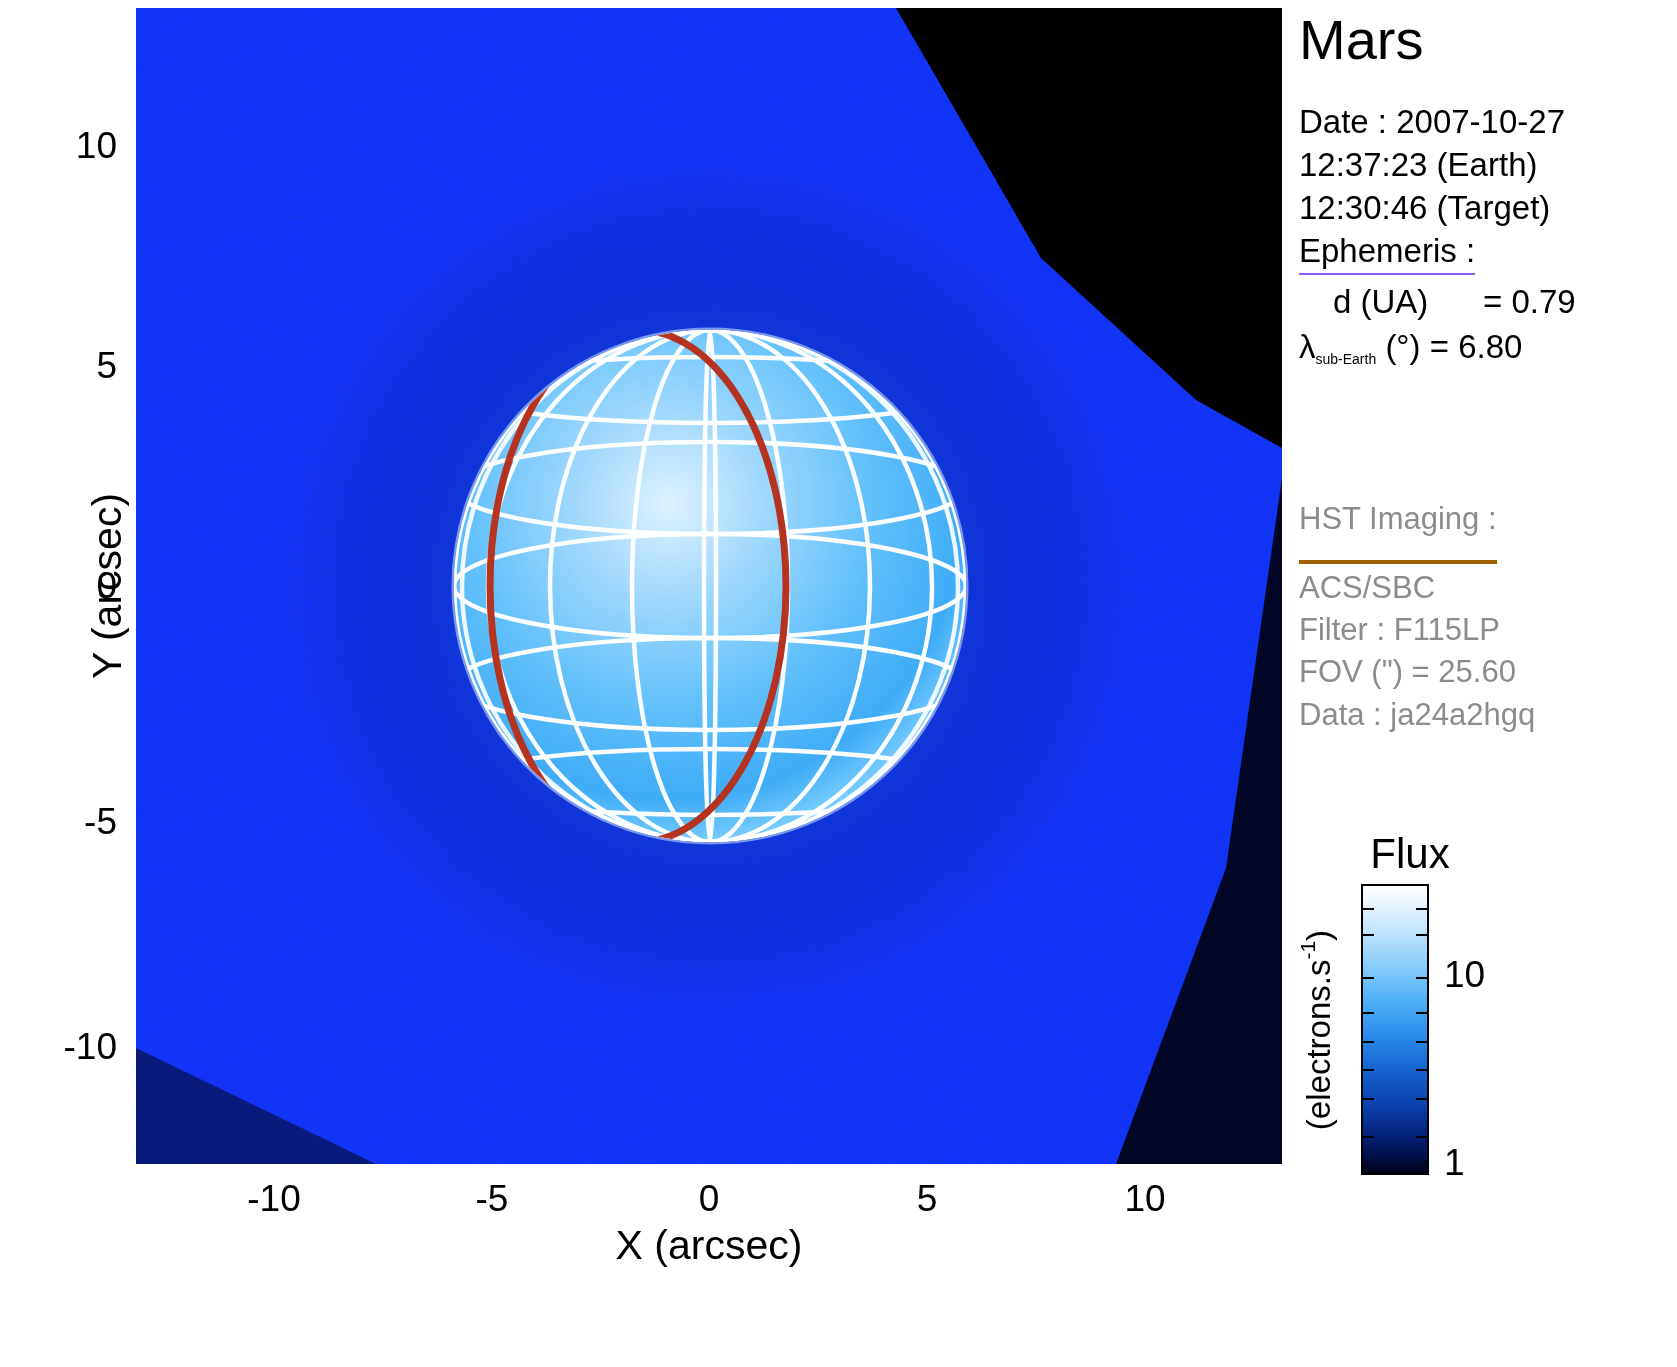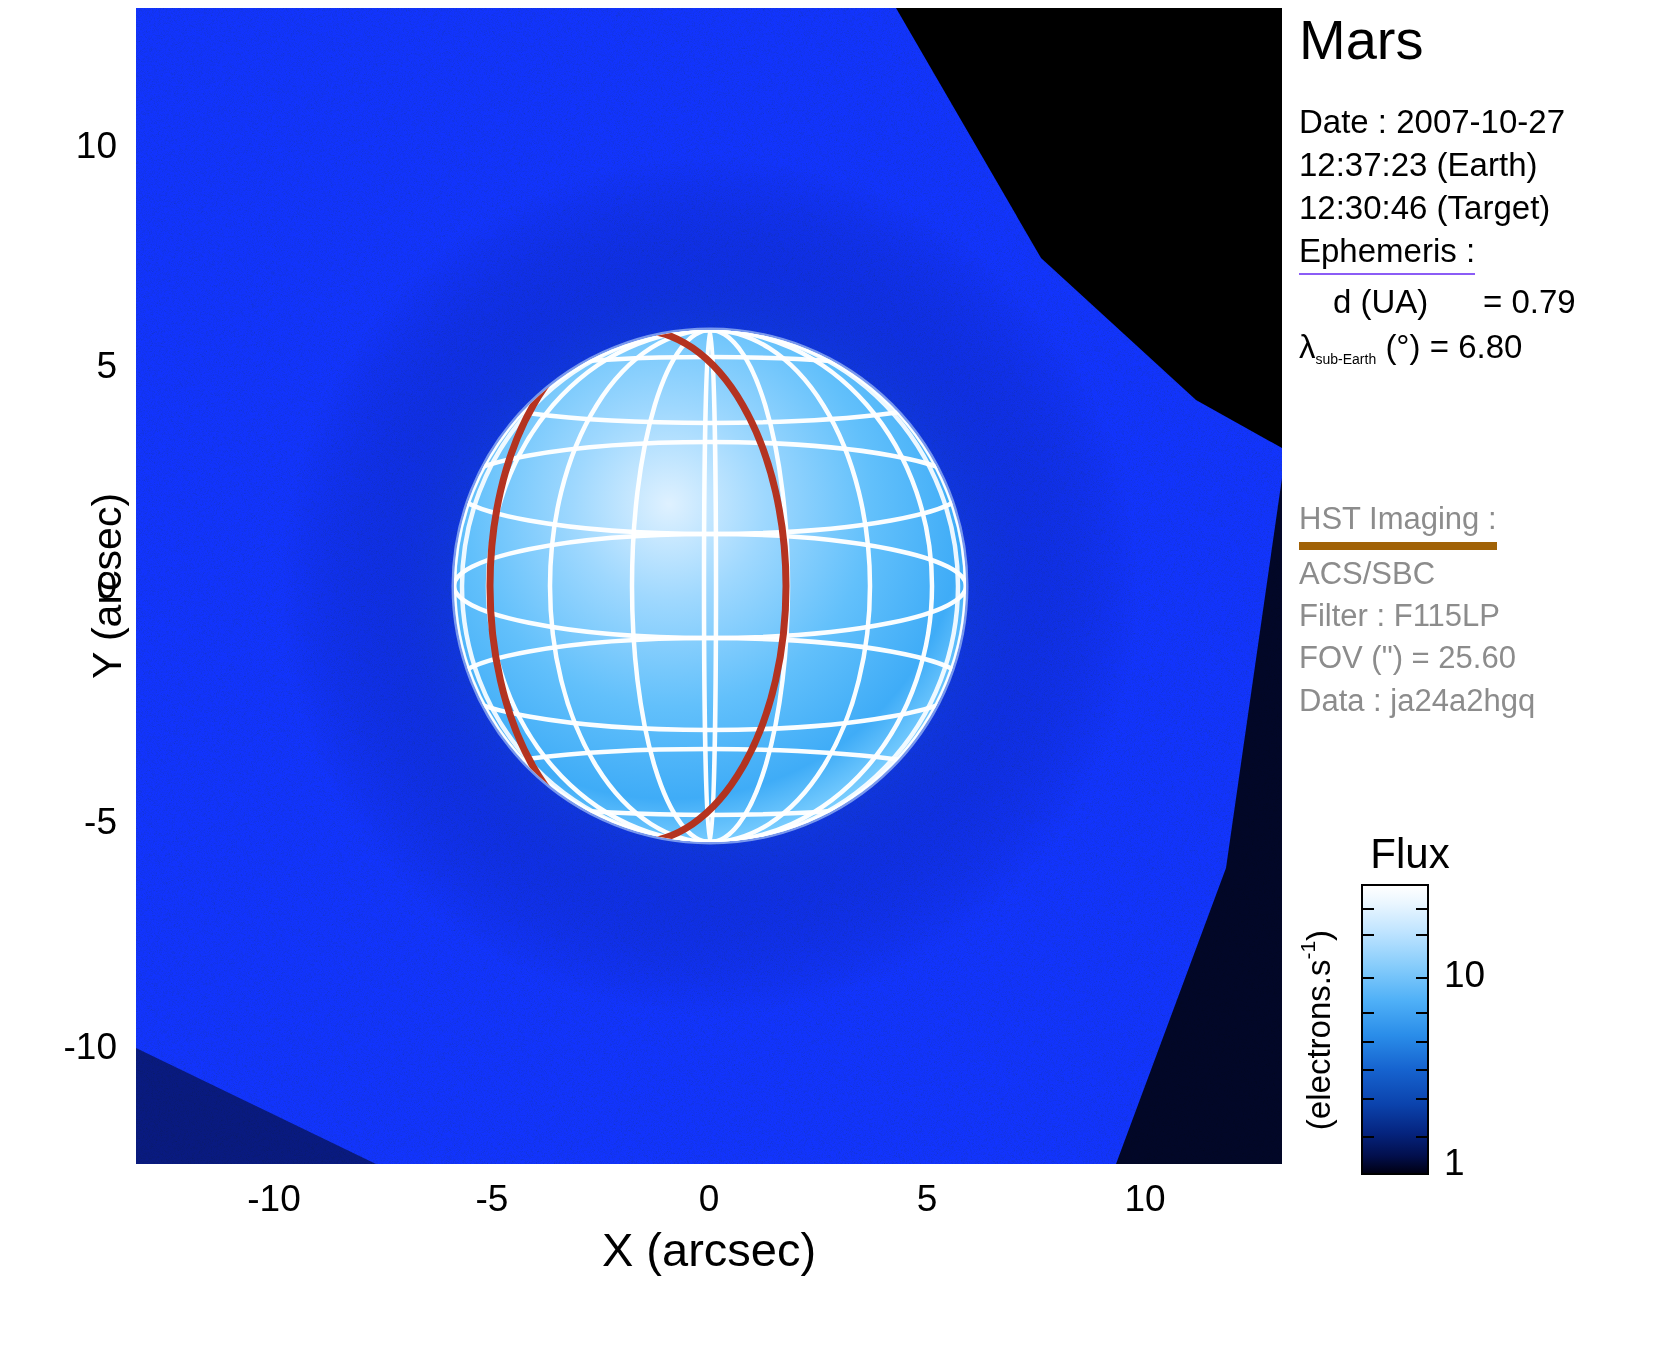--- a/index.html
+++ b/index.html
@@ -18,21 +18,21 @@
   }
   #noise-layer{opacity:1;}
   
   .tick{
     position:absolute;font-size:37px;color:#000;white-space:nowrap;
   }
   .xtick{transform:translateX(-50%);}
   .ytick{transform:translateY(-50%);text-align:right;}
   #xaxis-label{
     position:absolute;left:709px;top:1222px;transform:translateX(-50%);
-    font-size:47px;white-space:nowrap;
+    font-size:41px;white-space:nowrap;
   }
   #yaxis-label{
     position:absolute;left:14px;top:586px;
     transform:translateY(-50%) rotate(-90deg);transform-origin:center center;
     font-size:41px;white-space:nowrap;
   }
   
   #info-col{
     position:absolute;left:1299px;top:0;width:378px;height:1367px;
   }
@@ -50,21 +50,21 @@
     position:absolute;left:0;top:280px;font-size:33px;line-height:1.35;
   }
   .eph-row{white-space:nowrap;}
   .eph-key{display:inline-block;min-width:150px;margin-left:34px;}
   sub{font-size:14px;vertical-align:baseline;position:relative;top:6px;}
   #hst-block{
     position:absolute;left:0;top:498px;font-size:31px;line-height:1.36;
     color:#8c8c8c;
   }
   #hst-head{
-    border-bottom:8px solid #a16207;display:inline-block;padding-bottom:2px;
+    border-bottom:4px solid #a16207;display:inline-block;padding-bottom:20px;
     margin-bottom:3px;
   }
   
   #flux-title{
     position:absolute;left:1410px;top:830px;transform:translateX(-50%);
     font-size:42px;white-space:nowrap;
   }
   #colorbar{
     position:absolute;left:1361px;top:884px;width:68px;height:291px;
     border:2px solid #000;box-sizing:border-box;

